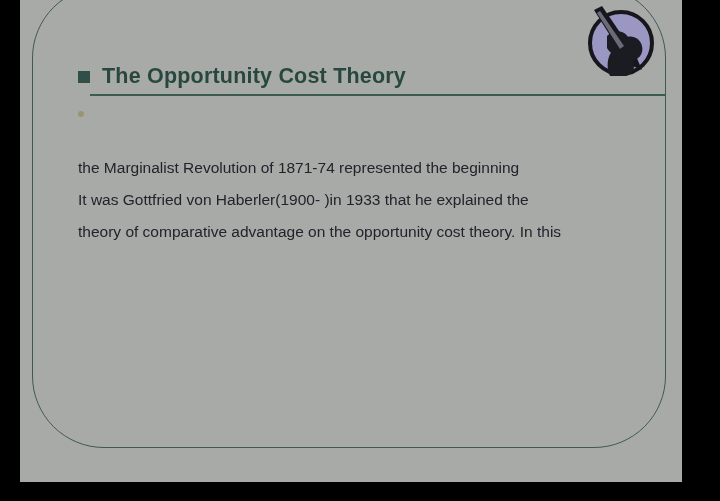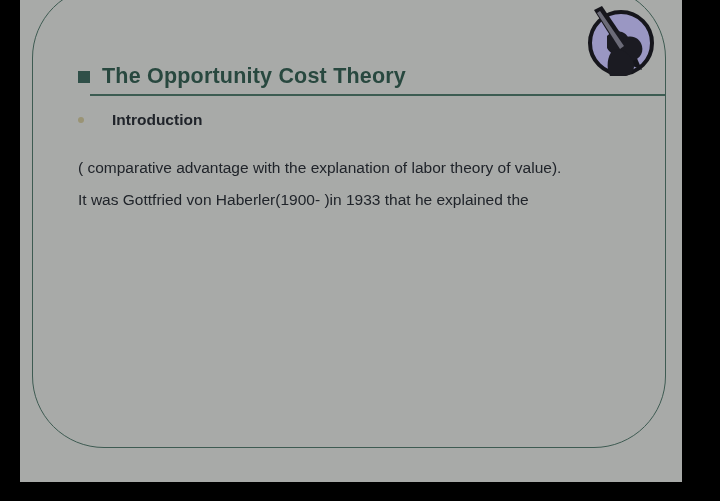--- a/index.html
+++ b/index.html
@@ -140,22 +140,22 @@
     </div>
 
     <div id="title-row">
       <div id="title-bullet"></div>
       <div id="title-text">The Opportunity Cost Theory</div>
     </div>
     <div id="title-rule"></div>
 
     <div id="subtitle-row">
       <div id="subtitle-dot"></div>
-      <div id="subtitle-text">Introduction</div>
     </div>
 
     <div id="body">
-        <div class="line"><span>( comparative advantage with the explanation of labor theory of value).</span></div>
+        <div class="line"><span>the Marginalist Revolution of 1871-74  represented the beginning</span></div>
         <div class="line"><span>It was Gottfried von Haberler(</span><span class="b">1900-</span><span> )in 1933 that he explained the</span></div>
+        <div class="line"><span>theory of comparative advantage on  the opportunity cost theory. In this</span></div>
       </div>
 
   </div>
 </div>
 
 </body></html>

